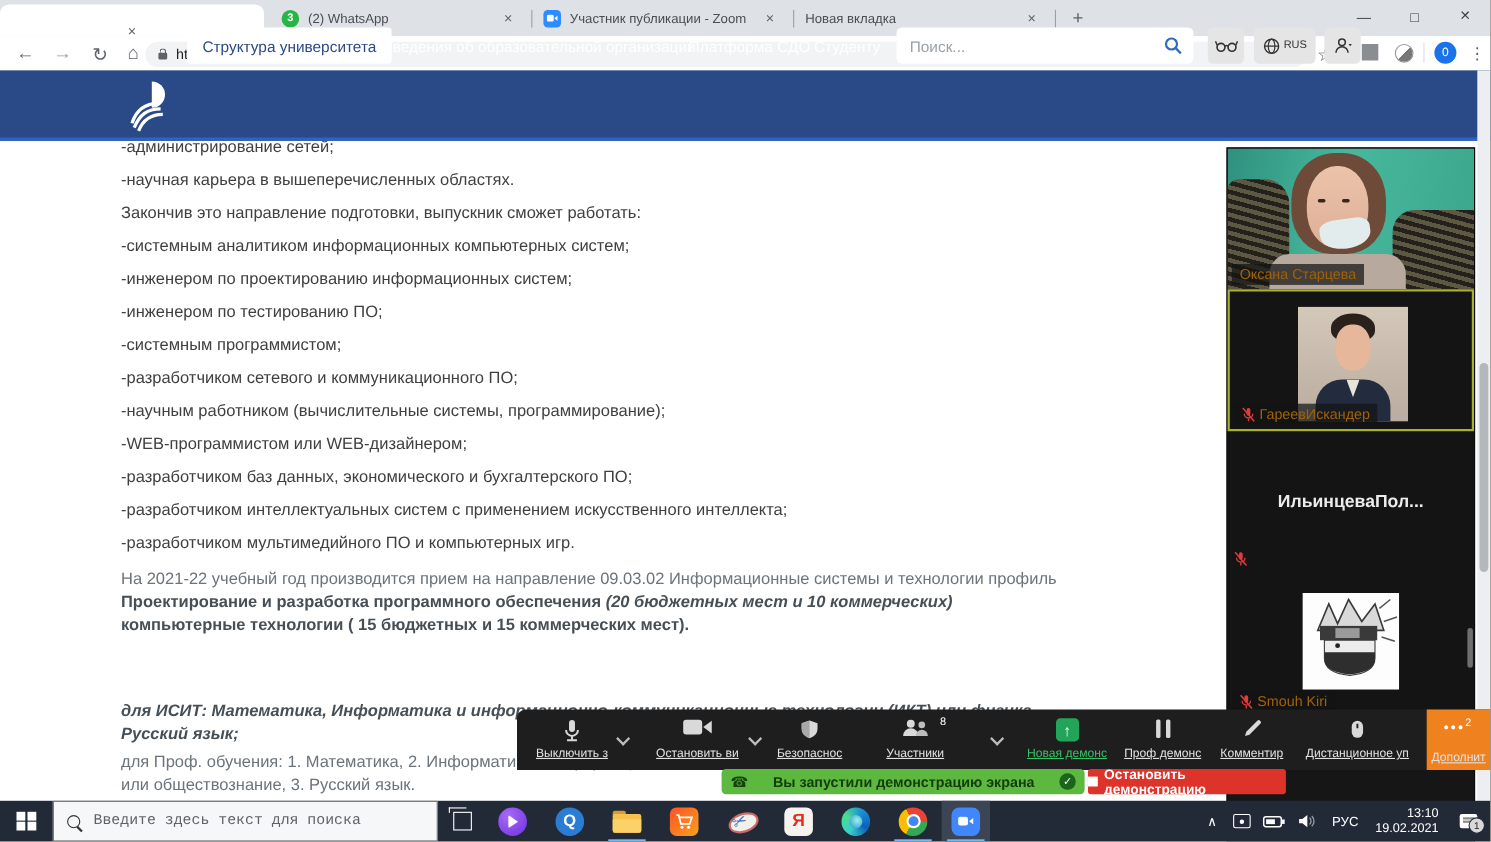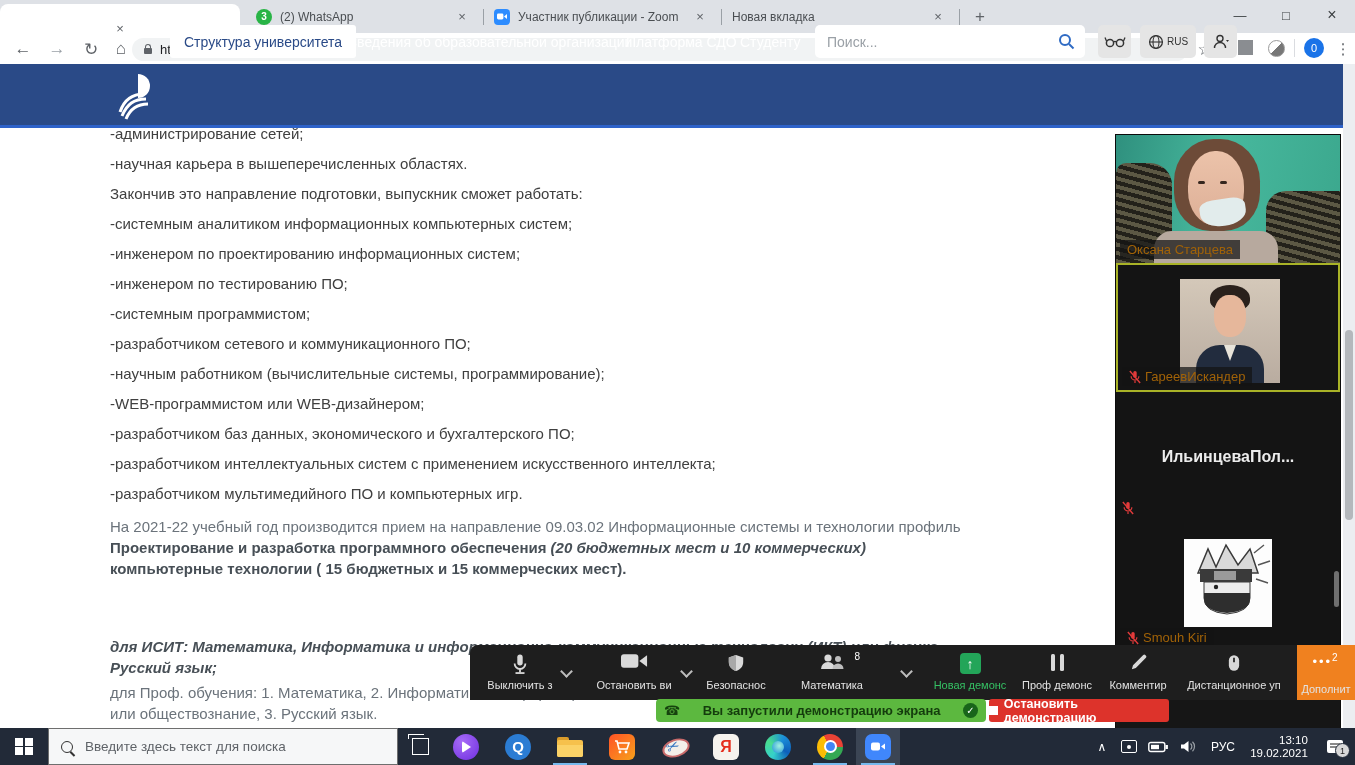--- a/index.html
+++ b/index.html
@@ -75,21 +75,21 @@
   
   .photo2{position:absolute;left:62px;top:14px;width:100px;height:104px;background:linear-gradient(#d4c8b9,#b9aca0);overflow:hidden;}
   .p2hair{position:absolute;left:30px;top:6px;width:40px;height:26px;background:#2a211c;border-radius:50% 50% 40% 40%;}
   .p2face{position:absolute;left:34px;top:16px;width:32px;height:42px;background:#e6b79b;border-radius:45%;}
   .p2body{position:absolute;left:16px;top:66px;width:68px;height:38px;background:#222c3e;border-radius:24px 24px 0 0;}
   .p2shirt{position:absolute;left:44px;top:66px;width:12px;height:16px;background:#e8e4da;clip-path:polygon(50% 100%,0 0,100% 0);}
 
   
   #ztoolbar{position:absolute;left:470px;top:645px;width:885px;height:55px;background:#1e1e1e;border-radius:8px 0 0 0;z-index:6;}
   .zbtn{position:absolute;top:4px;height:47px;display:flex;flex-direction:column;align-items:center;justify-content:space-between;padding:4px 0 5px;box-sizing:border-box;}
-  .zlabel{font-size:11px;color:#e2e2e2;white-space:nowrap;}
+  .zlabel{font-size:11px;color:#e2e2e2;white-space:nowrap;text-decoration:underline;}
   .chev{position:absolute;top:22px;width:7px;height:7px;border-right:2px solid #bdbdbd;border-bottom:2px solid #bdbdbd;transform:rotate(45deg);}
   .sharesq{width:21px;height:21px;background:#23a559;border-radius:4px;color:#fff;font-weight:bold;font-size:14px;
            display:flex;align-items:center;justify-content:center;}
   .pausebars{display:flex;gap:5px;height:18px;align-items:center;}
   .pausebars span{width:4px;height:17px;background:#d9d9d9;border-radius:1.5px;}
   #morebtn{position:absolute;left:827px;top:0;width:58px;height:55px;background:#f0811f;display:flex;flex-direction:column;
            align-items:center;justify-content:space-between;padding:8px 0 5px;box-sizing:border-box;}
   .dots{color:#fff;font-size:13px;letter-spacing:2px;line-height:10px;}
   .dots sup{font-size:10px;}
   .badge8{position:absolute;top:2px;font-size:10px;color:#fff;}
@@ -103,21 +103,21 @@
   .stopsq{width:9px;height:9px;background:#fff;}
   .shieldchk{width:15px;height:15px;border-radius:50%;background:#19651a;color:#fff;font-size:10px;display:flex;align-items:center;justify-content:center;}
 
   
   #taskbar{position:absolute;left:0;top:728px;width:1355px;height:37px;background:#222a38;z-index:8;}
   #startbtn{position:absolute;left:0;top:0;width:48px;height:37px;display:flex;align-items:center;justify-content:center;}
   .winlogo{display:grid;grid-template-columns:8px 8px;grid-template-rows:8px 8px;gap:1.5px;}
   .winlogo span{background:#fff;}
   #tbsearch{position:absolute;left:48px;top:0;width:350px;height:37px;background:#f6f7f8;border:1px solid #6e6e6e;
             box-sizing:border-box;display:flex;align-items:center;gap:10px;padding:0 12px;}
-  #tbsearch input{border:none;outline:none;background:transparent;flex:1;font-size:13.5px;color:#444;font-family:Liberation Sans, sans-serif;}
+  #tbsearch input{border:none;outline:none;background:transparent;flex:1;font-size:13.5px;color:#444;font-family:Liberation Mono, monospace;}
   #tbsearch input::placeholder{color:#5f6368;}
   .tb-ic{position:absolute;top:0;width:44px;height:37px;display:flex;align-items:center;justify-content:center;}
   .underline{position:absolute;bottom:0;left:5px;right:5px;height:2px;background:#76b9ed;}
   .tb-active{background:#3b4554;}
   .mag-d{width:10px;height:10px;border:1.6px solid #333;border-radius:50%;position:relative;flex:none;}
   .mag-d:after{content:"";position:absolute;left:9px;top:9px;width:6px;height:1.6px;background:#333;transform:rotate(45deg);transform-origin:0 0;}
   .tv{width:15px;height:15px;border:1.6px solid #fff;position:relative;}
   .tv:before{content:"";position:absolute;left:-5px;top:-5px;width:15px;height:4px;border-left:1.6px solid #fff;border-top:1.6px solid #fff;}
   .circ{border-radius:50%;display:flex;align-items:center;justify-content:center;}
   #tray{position:absolute;right:0;top:0;height:37px;display:flex;align-items:center;color:#fff;}
@@ -364,21 +364,21 @@
       <span class="zlabel">Безопаснос</span>
     </div>
     <div class="zbtn" style="left:320px;width:84px;">
       <span class="badge8" style="right:14px;">8</span>
       <svg width="26" height="18" viewBox="0 0 26 18">
         <circle cx="9" cy="5" r="3.6" fill="#d9d9d9"></circle>
         <path d="M2 16 a7 7 0 0 1 14 0 z" fill="#d9d9d9"></path>
         <circle cx="19" cy="6" r="3" fill="#bdbdbd"></circle>
         <path d="M13.5 16 a5.5 5.5 0 0 1 11 0 z" fill="#bdbdbd"></path>
       </svg>
-      <span class="zlabel">Математика</span>
+      <span class="zlabel">Участники</span>
     </div>
     <div class="chev" style="left:432px;"></div>
     <div class="zbtn" style="left:458px;width:84px;">
       <span class="sharesq">↑</span>
       <span class="zlabel" style="color:#35c164;">Новая демонс</span>
     </div>
     <div class="zbtn" style="left:545px;width:84px;">
       <span class="pausebars">
           <span></span>
           <span></span>

